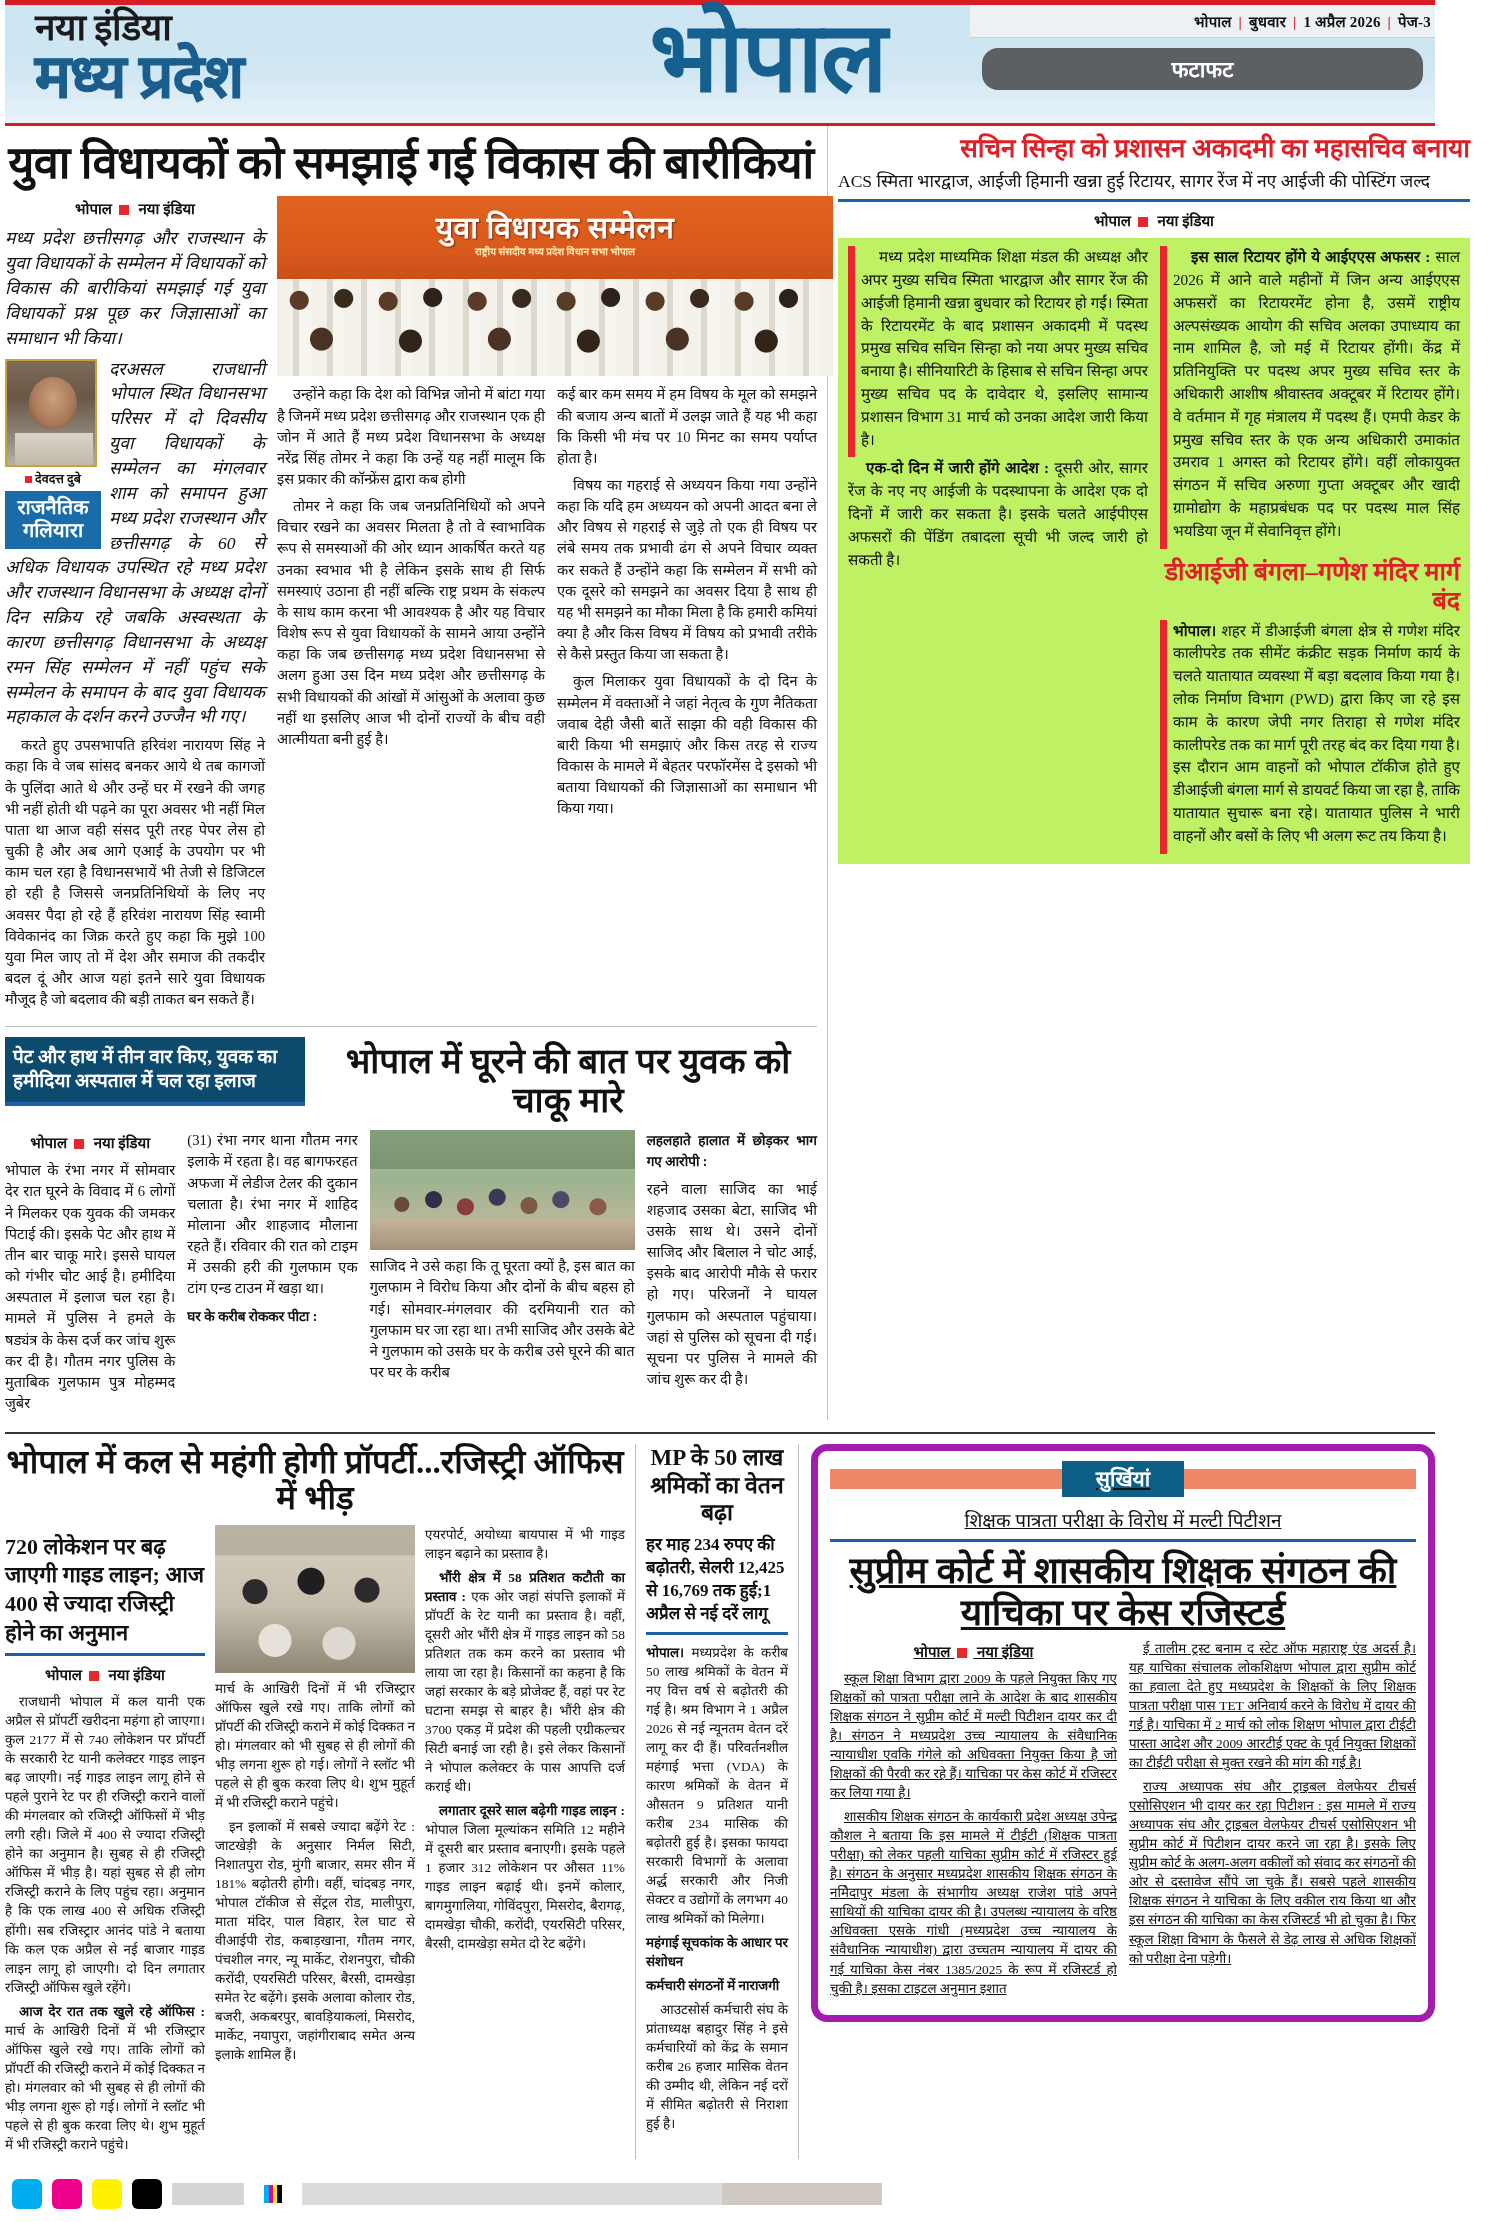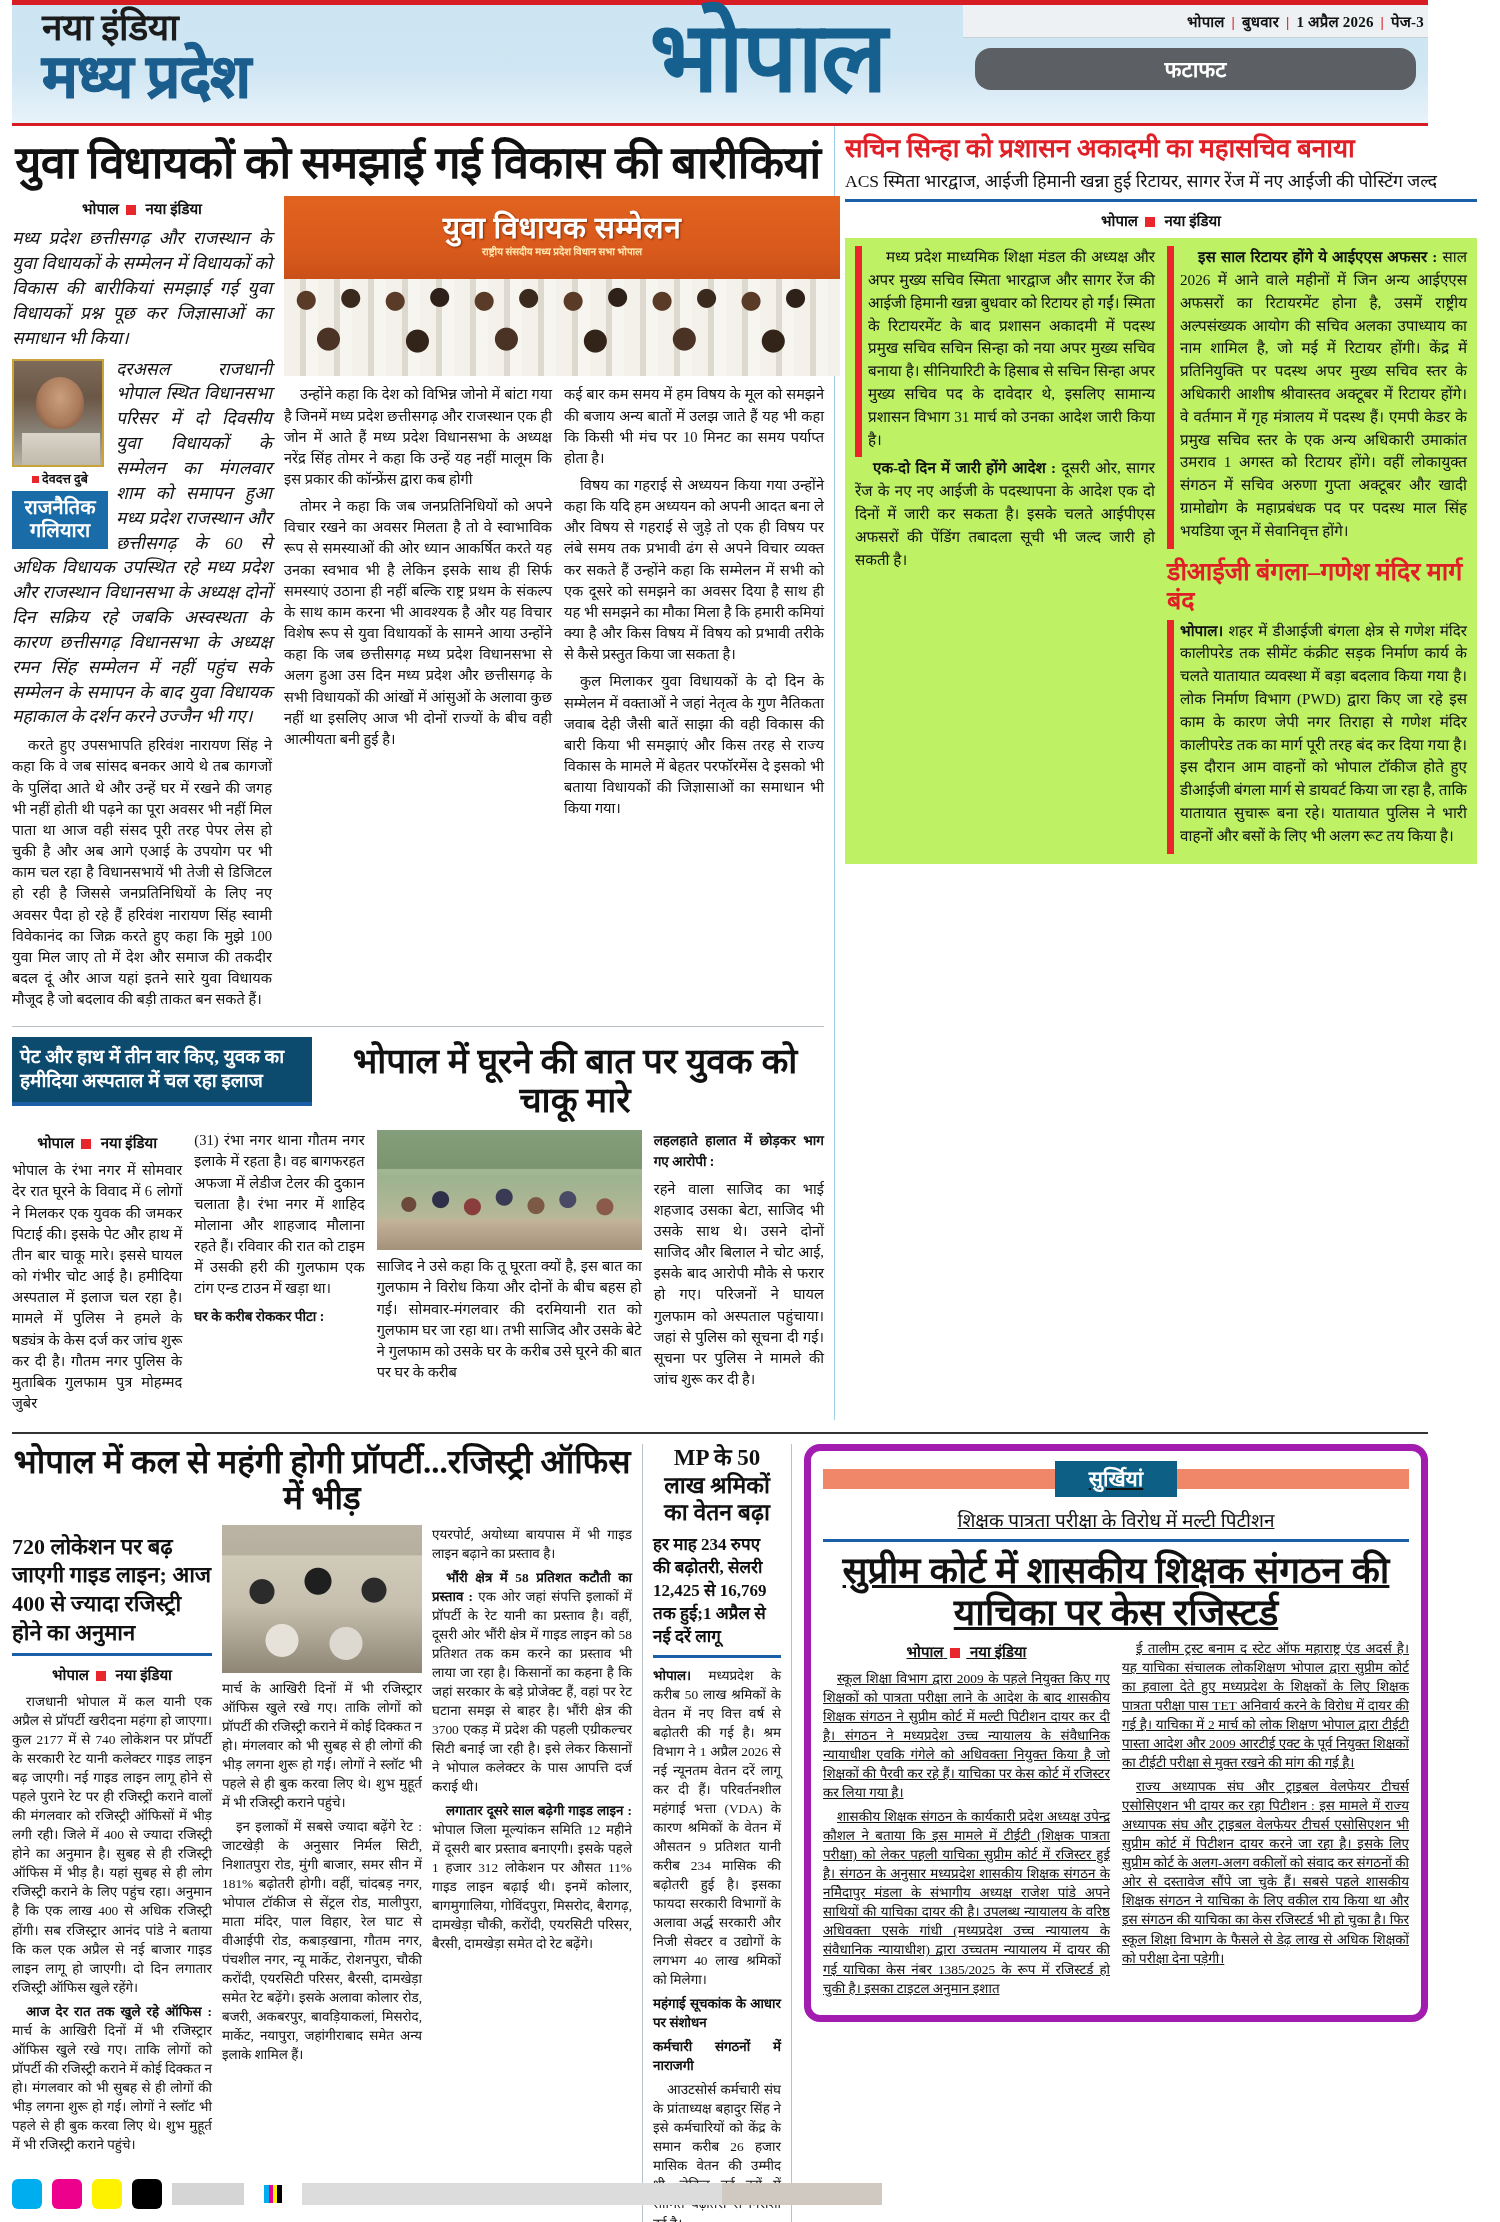--- a/index.html
+++ b/index.html
@@ -6,21 +6,21 @@
   * { box-sizing: border-box; }
   html, body { margin:0; padding:0; }
   body {
     width:1500px; height:2222px;
     background:#ffffff;
     font-family:"Liberation Serif", serif;
     color:#111;
     overflow:hidden;
     position:relative;
   }
-  .page { width:1440px; height:2222px; position:relative; padding:0 12px; }
+  .page { width:1440px; height:2222px; position:relative; padding:0 5px; }
 
   
   .top-rule { height:5px; background:#d81c24; width:100%; }
 
   
   .masthead {
     position:relative;
     height:118px;
     background:linear-gradient(180deg,#cde4f2 0%, #cfe6f3 55%, #e9f3fa 100%);
     display:flex; align-items:flex-start;
@@ -194,21 +194,21 @@
   }
   .s2-photo::after{
     content:""; position:absolute; left:0; bottom:0; width:100%; height:26%;
     background:linear-gradient(180deg,#c4b49a,#a4917a);
   }
   .cap-bold { font-weight:bold; font-size:13.6px; }
 
   
   .side-head-red {
     color:#e01f26; font-weight:bold; font-size:26px; line-height:1.18;
-    margin:8px 0 4px; text-align:left;
+    margin:8px 0 4px; text-align:right;
   }
   .side-rule-blue { height:3px; background:#1b5fa8; margin:6px 0 8px; }
   .side-body { background:#bef264; padding:8px 10px 10px; }
   p.side-txt {
     font-size:15.2px; line-height:1.5; text-align:justify; margin:0 0 6px;
   }
   p.side-txt.ind { text-indent:18px; }
   .side-2col { display:flex; gap:12px; }
   .side-2col .sc { width:300px; }
   .redbar {

